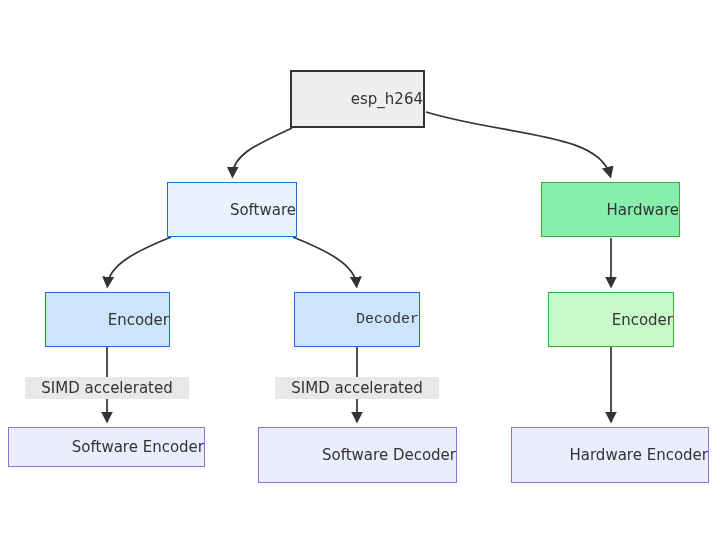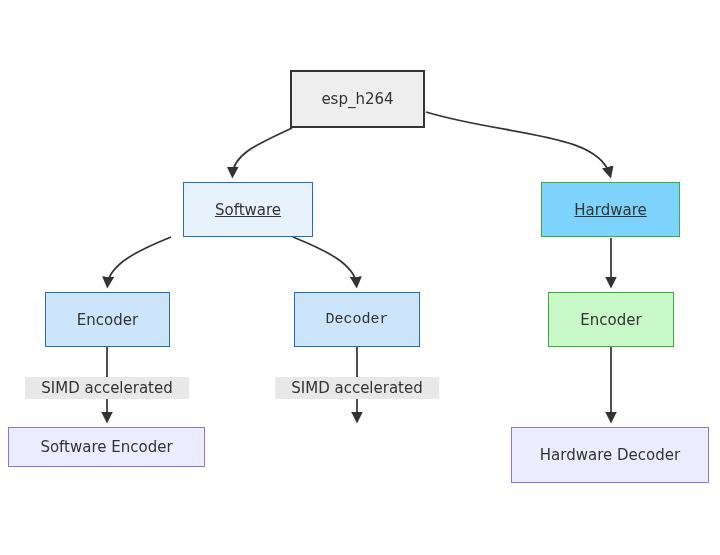--- a/index.html
+++ b/index.html
@@ -3,26 +3,26 @@
 <meta charset="utf-8">
 <title>Flowchart</title>
 <style>
   html,body{margin:0;padding:0;background:#ffffff;}
   .canvas{
     position:relative;width:720px;height:555px;background:#ffffff;overflow:hidden;
     font-family:"DejaVu Sans","Liberation Sans",sans-serif;color:#333333;
   }
   .edges{position:absolute;left:0;top:0;width:720px;height:555px;}
   .node{
-    position:absolute;box-sizing:border-box;display:flex;align-items:center;justify-content:center;
+    position:absolute;box-sizing:border-box;display:flex;align-items:center;justify-content:flex-end;
     font-size:15px;color:#333333;text-align:center;white-space:nowrap;
   }
   .n-root     {left:290px;top:70px;width:135px;height:58px;background:#eeeeee;border:2px solid #333333;}
-  .n-software {left:183px;top:182px;width:130px;height:55px;background:#e8f2fc;border:1.5px solid #1d70c8;text-decoration:underline;}
-  .n-hardware {left:541px;top:182px;width:139px;height:55px;background:#7dd3fc;border:1.5px solid #33b333;text-decoration:underline;}
+  .n-software {left:167px;top:182px;width:130px;height:55px;background:#e8f2fc;border:1.5px solid #1d70c8;}
+  .n-hardware {left:541px;top:182px;width:139px;height:55px;background:#86efac;border:1.5px solid #33b333;}
   .n-swenc    {left:45px; top:292px;width:125px;height:55px;background:#cce5fa;border:1.5px solid #1d70c8;}
   .n-swdec    {left:294px;top:292px;width:126px;height:55px;background:#cce5fa;border:1.5px solid #1d70c8;font-family:Liberation Mono, monospace;}
   .n-hwenc    {left:548px;top:292px;width:126px;height:55px;background:#c9f8c9;border:1.5px solid #33b333;}
   .n-out1     {left:8px;  top:427px;width:197px;height:40px;background:#ececff;border:1.5px solid #9370db;}
   .n-out2     {left:258px;top:427px;width:199px;height:56px;background:#ececff;border:1.5px solid #9370db;}
   .n-out3     {left:511px;top:427px;width:198px;height:56px;background:#ececff;border:1.5px solid #9370db;}
   .edge-label{
     position:absolute;transform:translate(-50%,-50%);background:#e8e8e8;color:#333333;
     font-size:15px;line-height:1.2;padding:2px 16px;white-space:nowrap;
   }
@@ -76,18 +76,21 @@
     <span>Encoder</span>
   </div>
 
   <div class="edge-label el-1">SIMD accelerated</div>
   <div class="edge-label el-2">SIMD accelerated</div>
 
   <div class="node n-out1">
     <span>Software Encoder</span>
   </div>
 
+  <div class="node n-out2">
+    <span>Software Decoder</span>
+  </div>
 
   <div class="node n-out3">
-    <span>Hardware Decoder</span>
+    <span>Hardware Encoder</span>
   </div>
 
 </div>
 
 </body></html>

